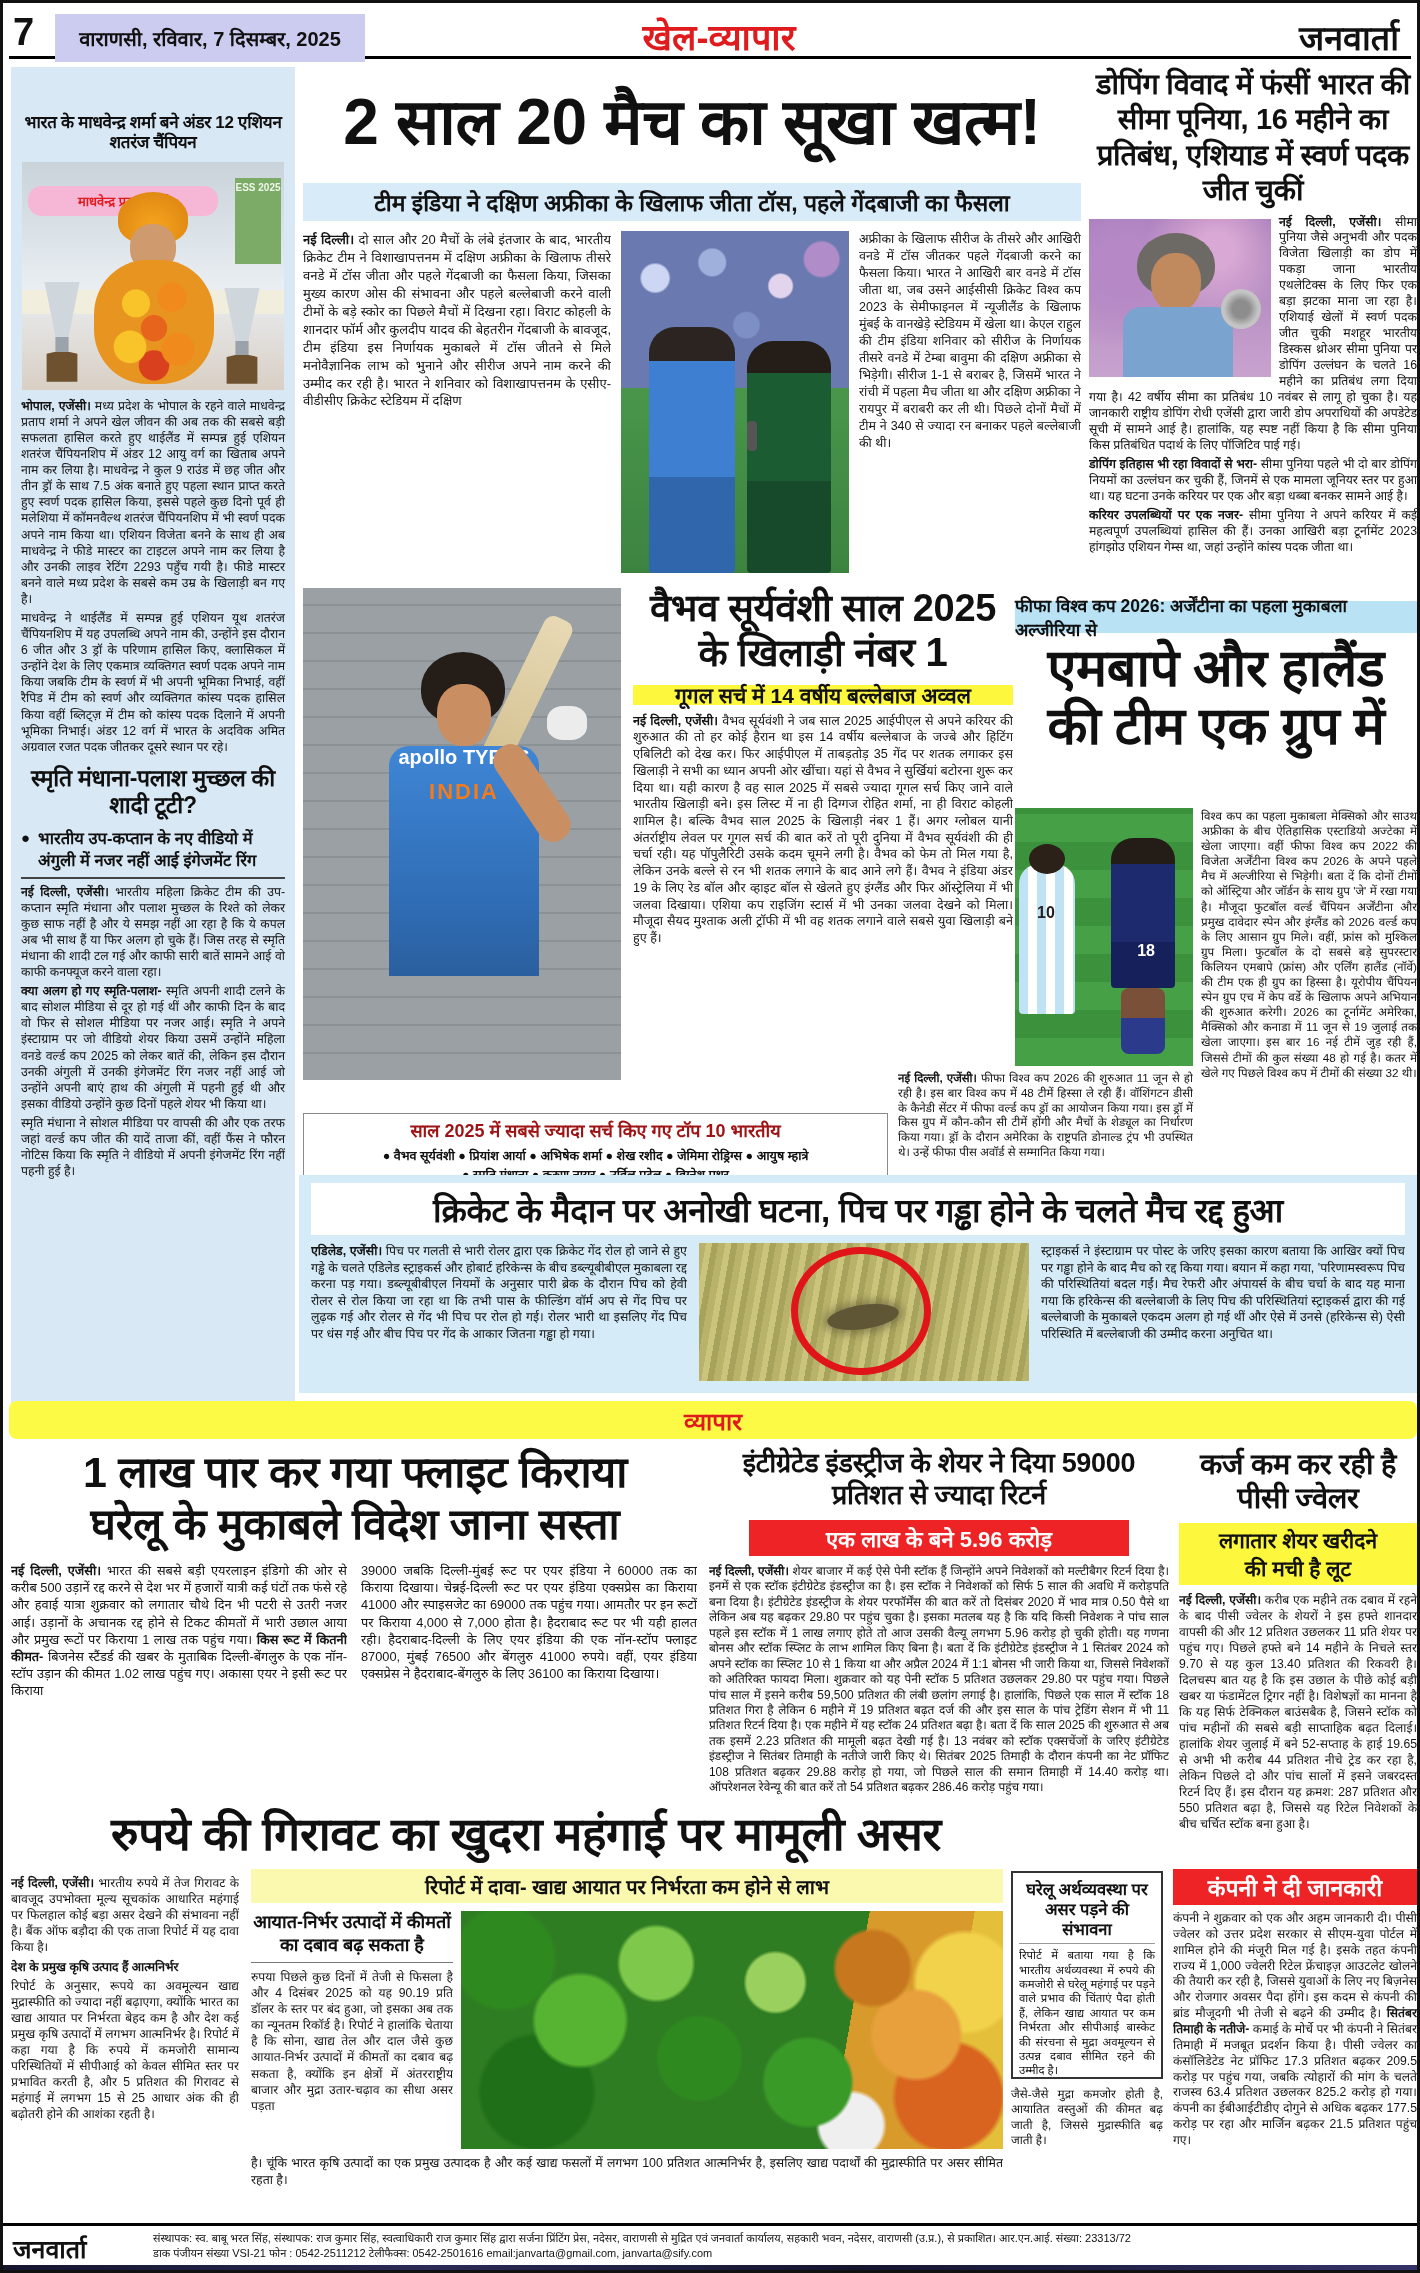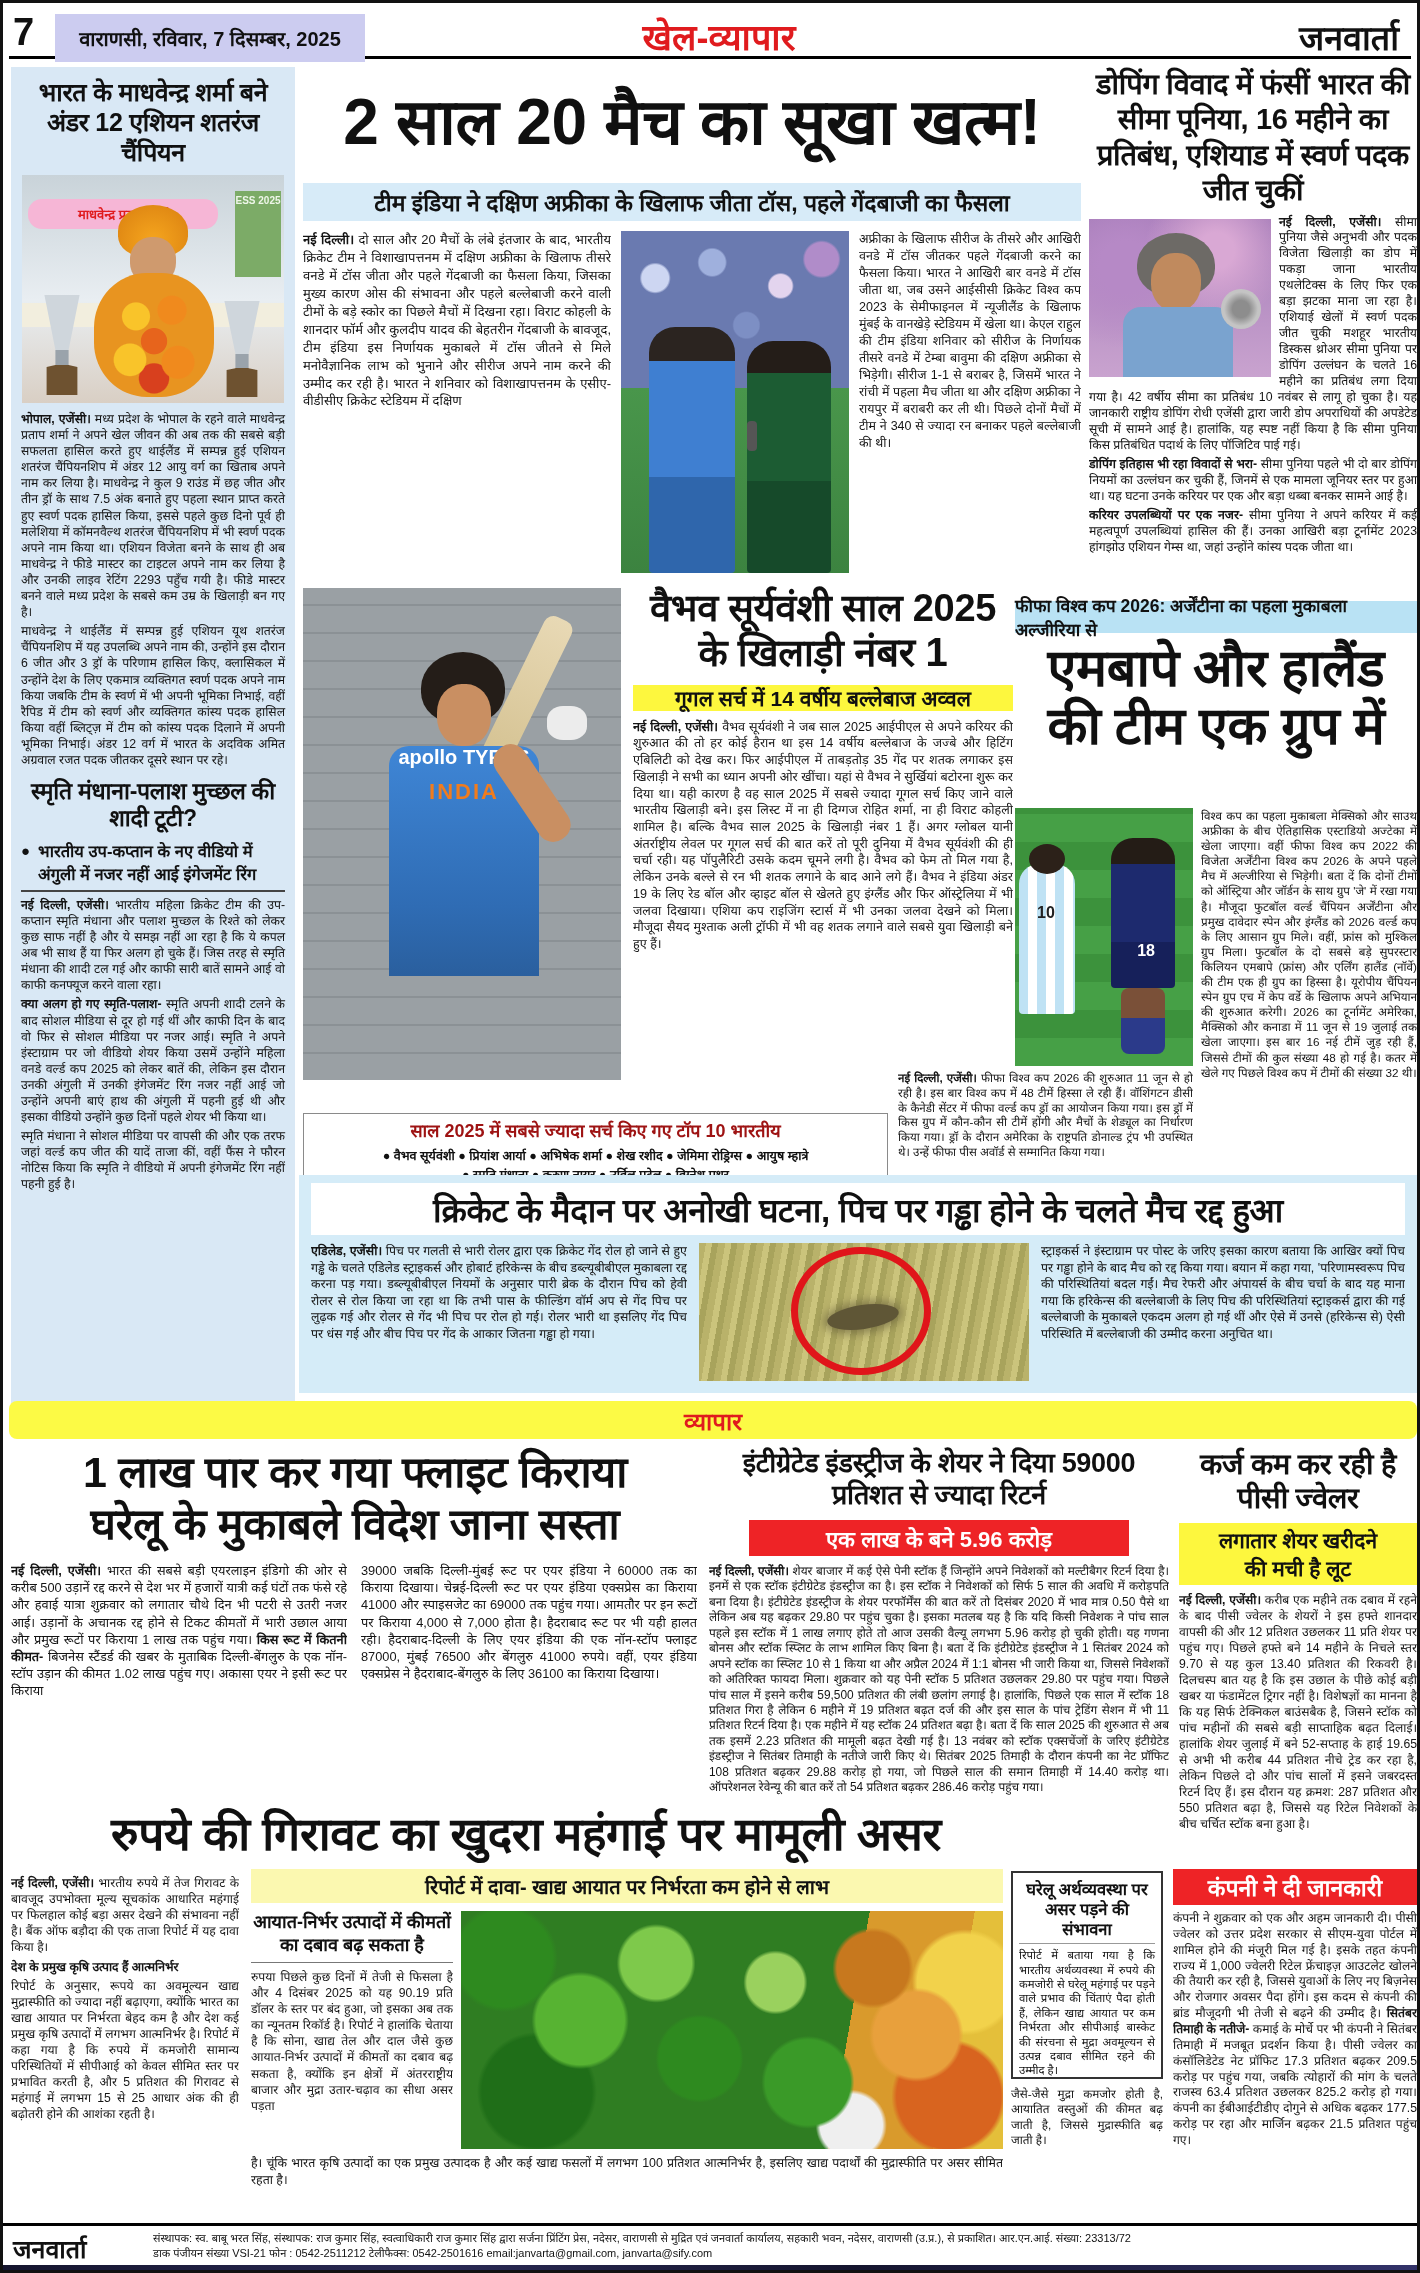--- a/index.html
+++ b/index.html
@@ -29,21 +29,21 @@
     <div class="abs band" style="left:46px;top:7px;width:310px;height:48px;background:#ccccf0;">
       <span style="font-size:20px;font-weight:bold;">वाराणसी, रविवार, 7 दिसम्बर, 2025</span>
     </div>
     <div class="abs ctr" style="left:500px;top:5px;width:420px;">
       <span class="red b" style="font-size:36px;">खेल-व्यापार</span>
     </div>
     <div class="abs b" style="right:12px;top:7px;font-size:34px;">जनवार्ता</div>
   </div>
 
   <div class="abs ov" style="left:8px;top:64px;width:284px;height:1336px;background:#d9e8f5;padding:10px 10px;">
-    <div class="hl ctr" style="font-size:25px;line-height:1.2;">भारत के माधवेन्द्र शर्मा बने अंडर 12 एशियन शतरंज चैंपियन</div>
+    <div class="hl ctr" style="font-size:17px;line-height:1.2;margin-top:36px;">भारत के माधवेन्द्र शर्मा बने अंडर 12 एशियन शतरंज चैंपियन</div>
     <div class="photo" style="width:262px;height:228px;margin:8px auto 8px;background:linear-gradient(#c9d3d9,#e9eef2 55%,#d9cfc4);">
       <div class="abs" style="left:6px;top:24px;width:190px;height:30px;background:#f6b6d6;border-radius:14px;display:flex;align-items:center;justify-content:center;">
         <span class="red b" style="font-size:13px;">माधवेन्द्र प्रताप शर्मा</span>
       </div>
       <div class="abs" style="right:3px;top:16px;width:46px;height:86px;background:#7cab67;display:flex;align-items:flex-start;justify-content:center;">
         <span class="b" style="font-size:10px;color:#eef6e9;margin-top:4px;">ESS 2025</span>
       </div>
       <div class="abs" style="left:96px;top:30px;width:70px;height:52px;background:radial-gradient(circle at 50% 70%,#f6a61e,#d97f10);border-radius:50% 50% 40% 40%;"></div>
       <div class="abs" style="left:108px;top:62px;width:46px;height:48px;background:#cf9a6e;border-radius:46%;"></div>
       <div class="abs band" style="left:0;top:128px;width:262px;height:24px;background:#f2eede;">
@@ -113,21 +113,21 @@
         <div class="ctr b" style="color:#f07c1e;font-size:22px;margin-top:10px;letter-spacing:2px;">INDIA</div>
       </div>
       <div class="abs" style="left:212px;top:150px;width:34px;height:110px;background:#c98f62;transform:rotate(-34deg);border-radius:16px;"></div>
       <div class="abs" style="left:244px;top:118px;width:40px;height:34px;background:#ececec;border-radius:40%;"></div>
     </div>
     <div class="abs" style="left:330px;top:0;width:380px;">
       <div class="ctr" style="line-height:1.1;">
         <span class="hl" style="font-size:38px;">वैभव सूर्यवंशी साल 2025</span><br>
         <span class="hl" style="font-size:38px;">के </span><span class="hl red" style="font-size:38px;">खिलाड़ी</span><span class="hl" style="font-size:40px;"> नंबर 1</span>
       </div>
-      <div class="band" style="height:26px;background:#fdf73e;margin-top:10px;">
+      <div class="band" style="height:20px;background:#fdf73e;margin-top:10px;">
         <span style="font-size:21px;font-weight:bold;">गूगल सर्च में 14 वर्षीय बल्लेबाज अव्वल</span>
       </div>
       <div class="body-txt just ov" style="height:352px;font-size:12.6px;line-height:1.33;margin-top:8px;"><b class="inb">नई दिल्ली, एजेंसी। </b><span>वैभव सूर्यवंशी ने जब साल 2025 आईपीएल से अपने करियर की शुरुआत की तो हर कोई हैरान था इस 14 वर्षीय बल्लेबाज के जज्बे और हिटिंग एबिलिटी को देख कर। फिर आईपीएल में ताबड़तोड़ 35 गेंद पर शतक लगाकर इस खिलाड़ी ने सभी का ध्यान अपनी ओर खींचा। यहां से वैभव ने सुर्खियां बटोरना शुरू कर दिया था। यही कारण है वह साल 2025 में सबसे ज्यादा गूगल सर्च किए जाने वाले भारतीय खिलाड़ी बने। इस लिस्ट में ना ही दिग्गज रोहित शर्मा, ना ही विराट कोहली शामिल है। बल्कि वैभव साल 2025 के खिलाड़ी नंबर 1 हैं। अगर ग्लोबल यानी अंतर्राष्ट्रीय लेवल पर गूगल सर्च की बात करें तो पूरी दुनिया में वैभव सूर्यवंशी की ही चर्चा रही। यह पॉपुलैरिटी उसके कदम चूमने लगी है। वैभव को फेम तो मिल गया है, लेकिन उनके बल्ले से रन भी शतक लगाने के बाद आने लगे हैं। वैभव ने इंडिया अंडर 19 के लिए रेड बॉल और व्हाइट बॉल से खेलते हुए इंग्लैंड और फिर ऑस्ट्रेलिया में भी जलवा दिखाया। एशिया कप राइजिंग स्टार्स में भी उनका जलवा देखने को मिला। मौजूदा सैयद मुश्ताक अली ट्रॉफी में भी वह शतक लगाने वाले सबसे युवा खिलाड़ी बने हुए हैं।</span></div>
     </div>
     <div class="abs ov" style="left:0;top:498px;width:585px;height:76px;border:1.5px solid #8a8a8a;padding:4px 8px;background:#fff;margin-top:27px;">
       <div class="ctr b" style="font-size:18px;color:#9e1313;">साल 2025 में सबसे ज्यादा सर्च किए गए टॉप 10 भारतीय</div>
       <div class="ctr b" style="font-size:12.6px;margin-top:5px;">● वैभव सूर्यवंशी  ● प्रियांश आर्या  ● अभिषेक शर्मा  ● शेख रशीद  ● जेमिमा रोड्रिग्स  ● आयुष म्हात्रे</div>
       <div class="ctr b" style="font-size:12.6px;margin-top:2px;">● स्मृति मंधाना  ● करुण नायर  ● उर्विल पटेल  ● विग्नेश पुथुर</div>
     </div>
   </div>

